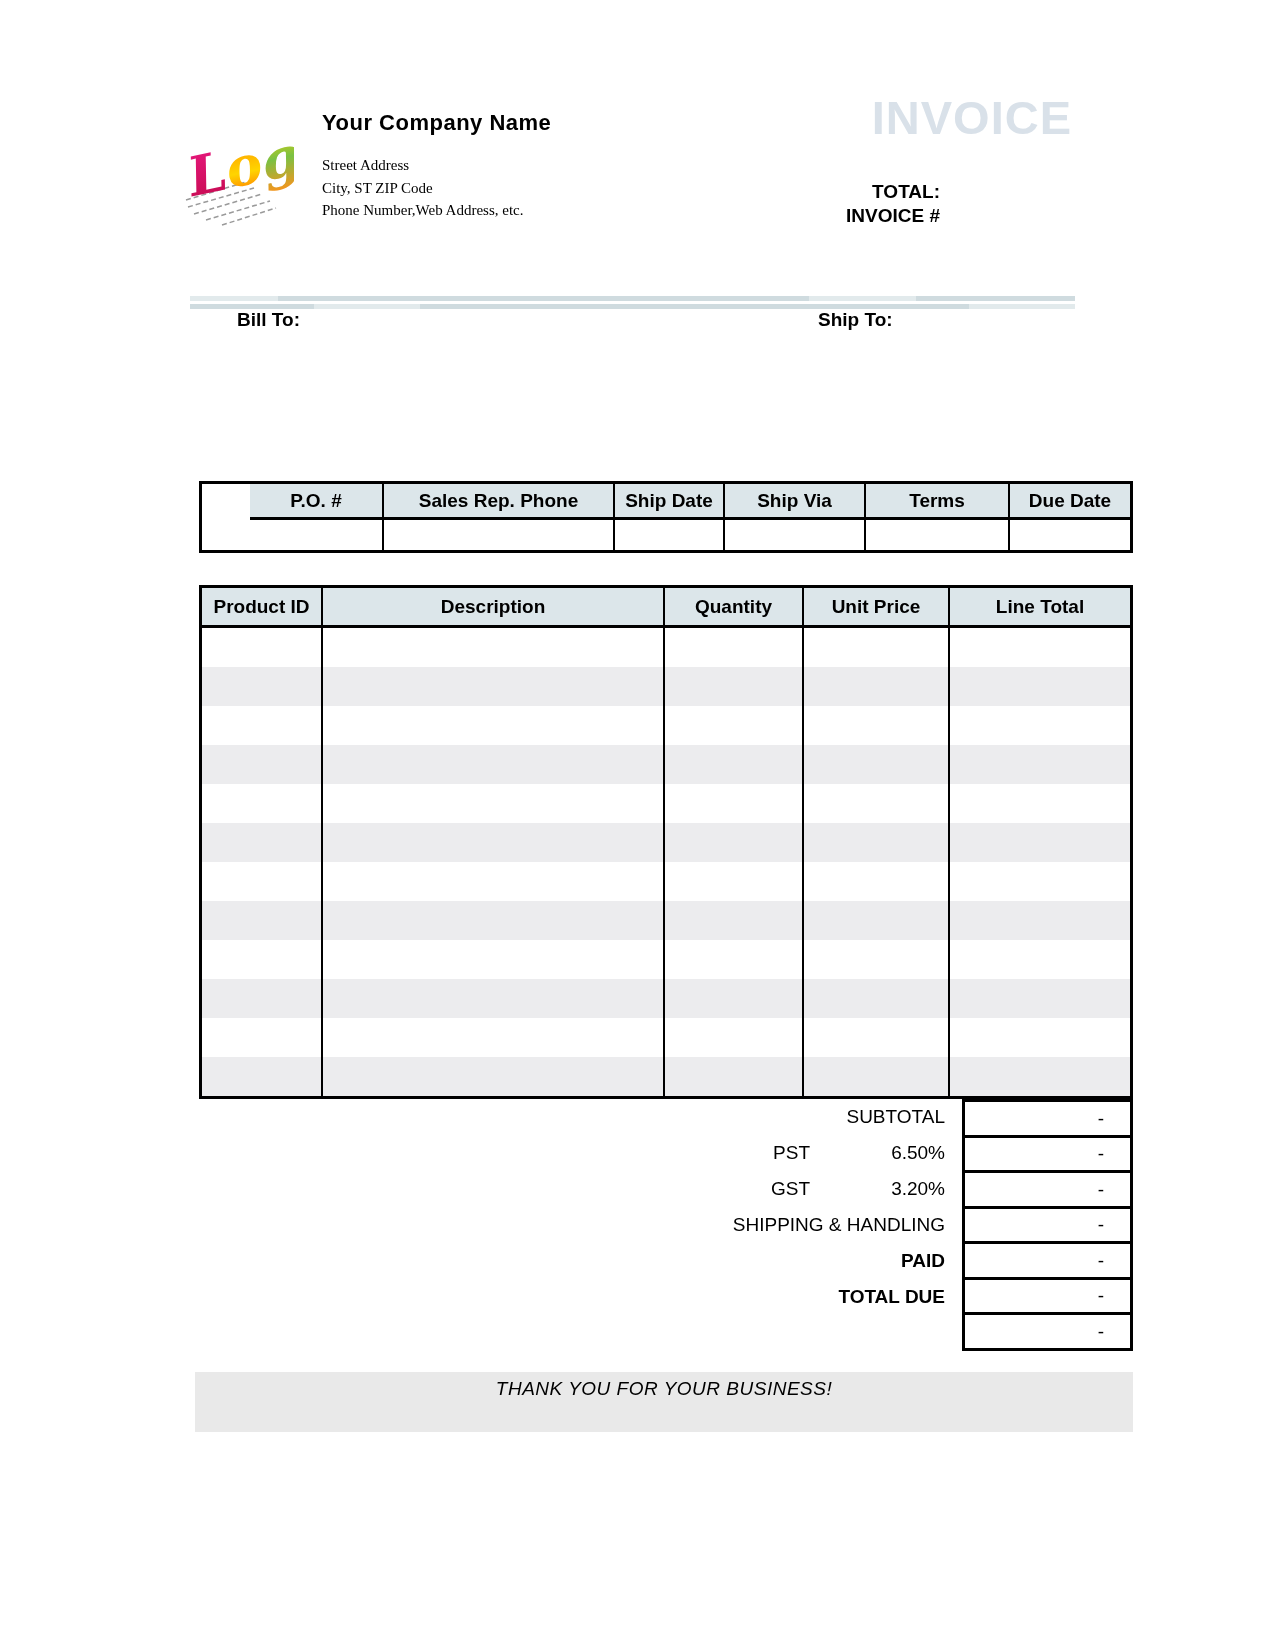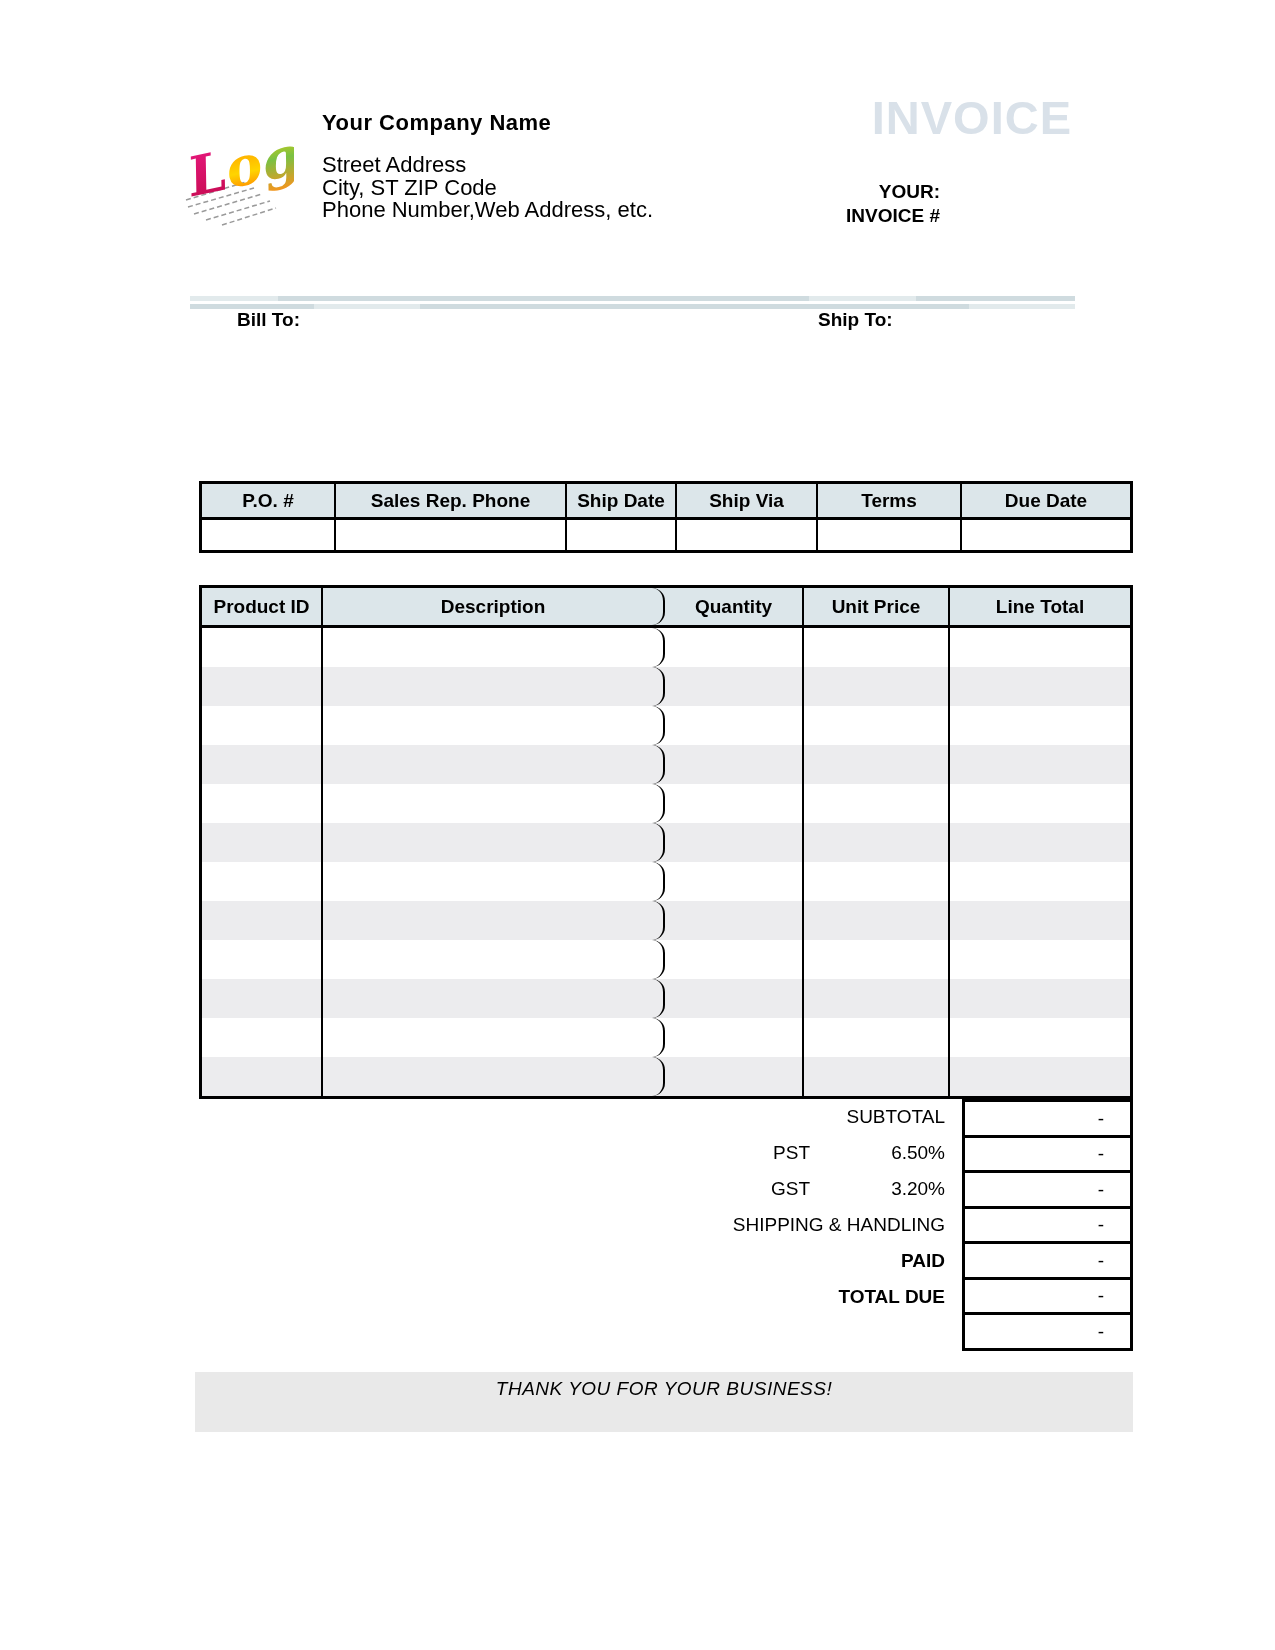--- a/index.html
+++ b/index.html
@@ -5,48 +5,48 @@
   * { margin:0; padding:0; box-sizing:border-box; }
   html,body { background:#ffffff; }
   #page {
     position:relative; width:1275px; height:1650px; margin:0 auto;
     background:#ffffff; font-family:"Liberation Sans", sans-serif; color:#000;
     overflow:hidden;
   }
   
   .logo { position:absolute; left:184px; top:108px; width:110px; height:122px; }
   .company-name { position:absolute; left:322px; top:110px; font-size:22px; font-weight:bold; letter-spacing:0.5px; }
-  .company-address { position:absolute; left:322px; top:154px; font-size:22px; line-height:22.5px; }
+  .company-address { position:absolute; left:322px; top:154px; font-size:15px; line-height:22.5px;font-family:Liberation Serif, serif; }
   .invoice-title {
     position:absolute; right:203px; top:90px; font-size:47px; font-weight:bold;
     color:#d9e1e9; letter-spacing:1px;text-align:right;
   }
   .date-block { position:absolute; right:335px; top:180px; text-align:right; font-size:19px; font-weight:bold; line-height:24px; }
   
   .divider { position:absolute; left:190px; top:296px; width:885px; height:17px; }
   .divider .bar { position:relative; height:5px; margin-bottom:3px; }
   .divider .bar1 { background:linear-gradient(90deg,#e2eaec 0 10%,#cfdbdf 10% 70%,#e2eaec 70% 82%,#cfdbdf 82% 100%); }
   .divider .bar2 { background:linear-gradient(90deg,#cfdbdf 0 14%,#e2eaec 14% 26%,#cfdbdf 26% 88%,#e2eaec 88% 100%); }
   
   .bill-to { position:absolute; left:237px; top:309px; font-size:19px; font-weight:bold; }
   .ship-to { position:absolute; left:818px; top:309px; font-size:19px; font-weight:bold; }
   
-  .info-table { position:absolute; left:199px; top:481px; width:934px; border:3px solid #000; background:#fff; }
+  .info-table { position:absolute; left:199px; top:481px; width:934px; border:3px solid #000; background:#fff;padding-left:48px; }
   .info-head { display:flex; background:#dce6ea; border-bottom:3px solid #000; }
   .info-row  { display:flex; background:#fff; }
   .icellh, .icelld { border-right:2px solid #000; }
   .icellh { height:33px; line-height:33px; text-align:center; font-size:19px; font-weight:bold; }
   .icelld { height:30px; }
   .cw0{width:134px;} .cw1{width:231px;} .cw2{width:110px;} .cw3{width:141px;} .cw4{width:144px;} .cw5{flex:1; border-right:none;}
   
   .items-table { position:absolute; left:199px; top:585px; width:934px; border:3px solid #000; background:#fff; }
   .items-head { display:flex; background:#dce6ea; border-bottom:3px solid #000; }
   .pcellh { height:37px; line-height:37px; text-align:center; font-size:19px; font-weight:bold; border-right:2px solid #000; }
   .pcelld { border-right:2px solid #000; }
-  .pw0{width:121px;} .pw1{width:342px;border-radius:13px;} .pw2{width:139px;} .pw3{width:146px;} .pw4{flex:1; border-right:none;}
+  .pw0{width:121px;} .pw1{width:342px;} .pw2{width:139px;} .pw3{width:146px;} .pw4{flex:1; border-right:none;}
   .irow { display:flex; height:39px; background:#ffffff; }
   .irow:nth-child(even) { background:#ececee; }
   
   .totals { position:absolute; left:199px; top:1099px; width:934px; height:252px; }
   .trow { position:relative; height:36px; }
   .t-main { position:absolute; right:188px; top:0; line-height:36px; font-size:19px; white-space:nowrap; }
   .t-sub  { position:absolute; right:323px; top:0; line-height:36px; font-size:19px; white-space:nowrap; }
   .t-bold { font-weight:bold; }
   .tboxes { position:absolute; right:0; top:0; width:171px; height:252px; border:3px solid #000; background:#fff;
             display:flex; flex-direction:column; }
@@ -101,21 +101,21 @@
 
   <div class="company-name">Your Company Name</div>
   <div class="company-address">
     <div>Street Address</div>
     <div>City, ST  ZIP Code</div>
     <div>Phone Number,Web Address, etc.</div>
   </div>
 
   <div class="invoice-title">INVOICE</div>
   <div class="date-block">
-    <div>YOUR:</div>
+    <div>TOTAL:</div>
     <div>INVOICE #</div>
   </div>
 
   <div class="divider">
     <div class="bar bar1"></div>
     <div class="bar bar2"></div>
   </div>
 
   <div class="bill-to">Bill To:</div>
   <div class="ship-to">Ship To:</div>

